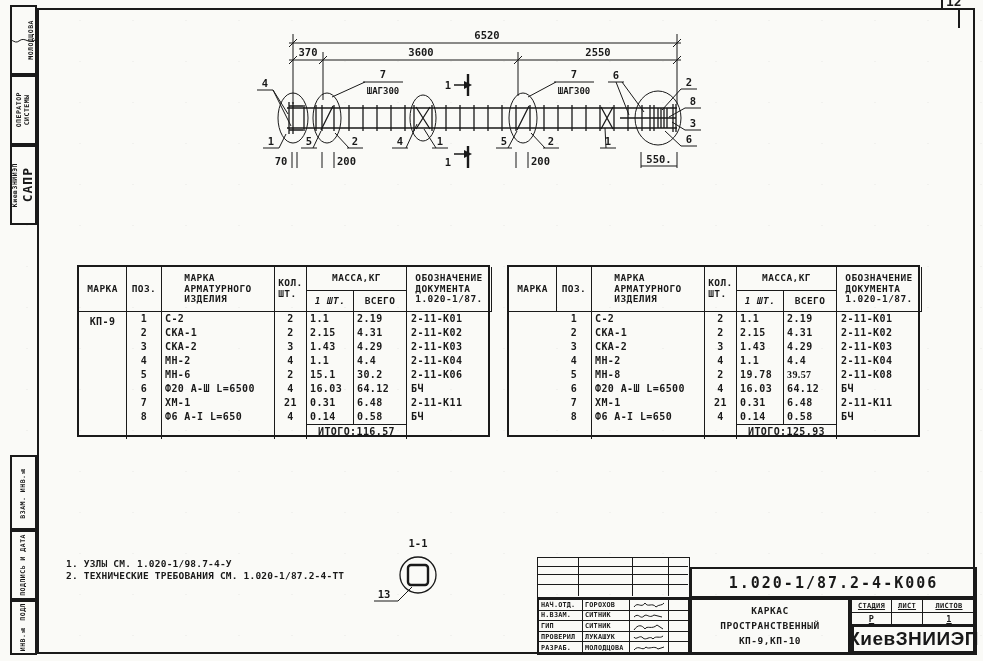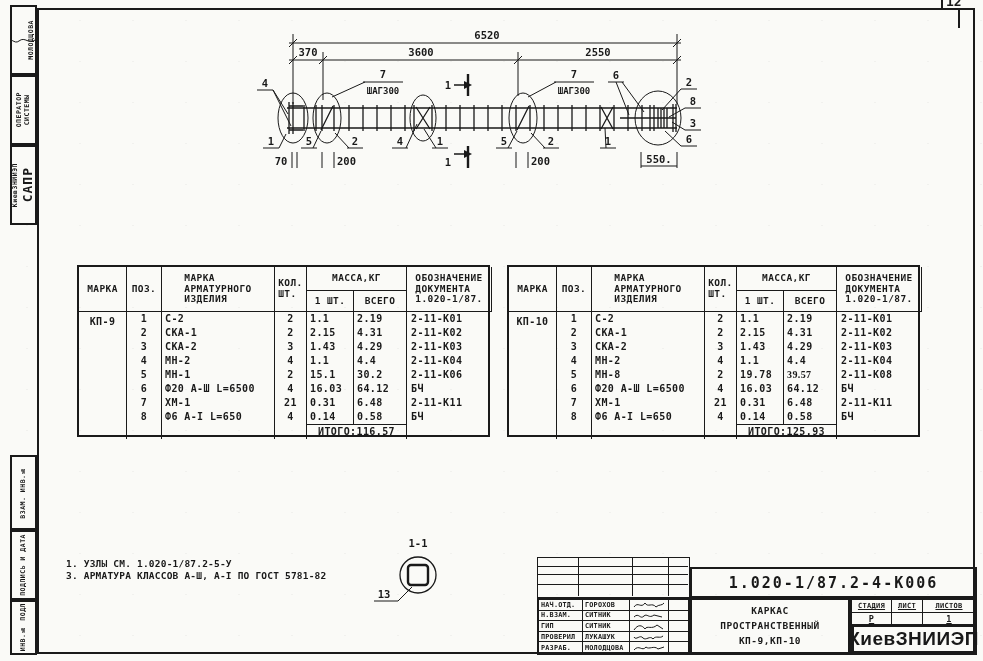--- a/index.html
+++ b/index.html
@@ -37,21 +37,21 @@
       border:2px solid #1a1a1a;background:transparent;
       font-size:10px;font-weight:700;letter-spacing:0.4px;line-height:1.15;}
   .spec-table .hc{border-right:1.5px solid #1a1a1a;border-bottom:1.5px solid #1a1a1a;
       display:flex;align-items:center;justify-content:center;
       white-space:pre-line;font-size:9.5px;}
   .h-marka{grid-column:1;grid-row:1/3;}
   .h-poz{grid-column:2;grid-row:1/3;}
   .h-item{grid-column:3;grid-row:1/3;}
   .h-qty{grid-column:4;grid-row:1/3;}
   .h-mass{grid-column:5/7;grid-row:1;}
-  .h-one{grid-column:5;grid-row:2;}
+  .h-one{grid-column:5;grid-row:2;font-style:italic;}
   .h-all{grid-column:6;grid-row:2;}
   .h-doc{grid-column:7;grid-row:1/3;border-right:none;}
   .marka-val{grid-column:1;grid-row:3/12;border-right:1.5px solid #1a1a1a;
       padding-top:4px;text-align:center;}
   .bcell{border-right:1.5px solid #1a1a1a;padding:1px 0 0 3px;white-space:nowrap;overflow:hidden;}
   .bcell.col0{text-align:center;padding-left:0;}
   .bcell.col2{text-align:center;padding-left:0;}
   .bcell.col5{border-right:none;padding-left:4px;}
   .fill2{grid-column:2;grid-row:11;border-right:1.5px solid #1a1a1a;}
   .fill3{grid-column:3;grid-row:11;border-right:1.5px solid #1a1a1a;}
@@ -256,21 +256,21 @@
       <div class="bcell col3" style="grid-area: 5 / 5;">1.43</div>
       <div class="bcell col4" style="grid-area: 5 / 6;">4.29</div>
       <div class="bcell col5" style="grid-area: 5 / 7;">2-11-К03</div>
       <div class="bcell col0" style="grid-area: 6 / 2;">4</div>
       <div class="bcell col1" style="grid-area: 6 / 3;">МН-2</div>
       <div class="bcell col2" style="grid-area: 6 / 4;">4</div>
       <div class="bcell col3" style="grid-area: 6 / 5;">1.1</div>
       <div class="bcell col4" style="grid-area: 6 / 6;">4.4</div>
       <div class="bcell col5" style="grid-area: 6 / 7;">2-11-К04</div>
       <div class="bcell col0" style="grid-area: 7 / 2;">5</div>
-      <div class="bcell col1" style="grid-area: 7 / 3;">МН-1</div>
+      <div class="bcell col1" style="grid-area: 7 / 3;">МН-6</div>
       <div class="bcell col2" style="grid-area: 7 / 4;">2</div>
       <div class="bcell col3" style="grid-area: 7 / 5;">15.1</div>
       <div class="bcell col4" style="grid-area: 7 / 6;">30.2</div>
       <div class="bcell col5" style="grid-area: 7 / 7;">2-11-К06</div>
       <div class="bcell col0" style="grid-area: 8 / 2;">6</div>
       <div class="bcell col1" style="grid-area: 8 / 3;">Ф20 А-Ш L=6500</div>
       <div class="bcell col2" style="grid-area: 8 / 4;">4</div>
       <div class="bcell col3" style="grid-area: 8 / 5;">16.03</div>
       <div class="bcell col4" style="grid-area: 8 / 6;">64.12</div>
       <div class="bcell col5" style="grid-area: 8 / 7;">БЧ</div>
@@ -295,21 +295,20 @@
 АРМАТУРНОГО
 ИЗДЕЛИЯ</div>
     <div class="hc h-qty">КОЛ.
 ШТ.</div>
     <div class="hc h-mass">МАССА,КГ</div>
     <div class="hc h-one">1 ШТ.</div>
     <div class="hc h-all">ВСЕГО</div>
     <div class="hc h-doc">ОБОЗНАЧЕНИЕ
 ДОКУМЕНТА
 1.020-1/87.</div>
-    <div class="marka-val">КП-10</div>
     <div class="fill2"></div>
     <div class="fill3"></div>
     <div class="fill4"></div>
     <div class="total-cell">ИТОГО:125.93</div>
   <div class="bcell col0" style="grid-area: 3 / 2;">1</div>
       <div class="bcell col1" style="grid-area: 3 / 3;">С-2</div>
       <div class="bcell col2" style="grid-area: 3 / 4;">2</div>
       <div class="bcell col3" style="grid-area: 3 / 5;">1.1</div>
       <div class="bcell col4" style="grid-area: 3 / 6;">2.19</div>
       <div class="bcell col5" style="grid-area: 3 / 7;">2-11-К01</div>
@@ -351,22 +350,22 @@
       <div class="bcell col5" style="grid-area: 9 / 7;">2-11-К11</div>
       <div class="bcell col0" style="grid-area: 10 / 2;">8</div>
       <div class="bcell col1" style="grid-area: 10 / 3;">Ф6 А-I L=650</div>
       <div class="bcell col2" style="grid-area: 10 / 4;">4</div>
       <div class="bcell col3" style="grid-area: 10 / 5;">0.14</div>
       <div class="bcell col4" style="grid-area: 10 / 6;">0.58</div>
       <div class="bcell col5" style="grid-area: 10 / 7;">БЧ</div>
     </div>
 
   <div class="abs notes">
-    <div>1. УЗЛЫ СМ. 1.020-1/87.2-5-У</div>
-    <div>3. АРМАТУРА КЛАССОВ А-Ш, А-I ПО ГОСТ 5781-82</div>
+    <div>1. УЗЛЫ СМ. 1.020-1/98.7-4-У</div>
+    <div>2. ТЕХНИЧЕСКИЕ ТРЕБОВАНИЯ СМ. 1.020-1/87.2-4-ТТ</div>
   </div>
 
   <svg class="abs" style="left:360px;top:533px;" width="110" height="94" viewBox="0 0 110 94">
     <text x="58" y="14" text-anchor="middle">1-1</text>
     <circle class="ln" cx="58" cy="42" r="18"></circle>
     <rect class="thk" x="48" y="32" width="20" height="20" rx="3"></rect>
     <path class="thin" d="M14,68H38 M38,68L52,54"></path>
     <text x="24" y="65" text-anchor="middle">13</text>
   </svg>
 

